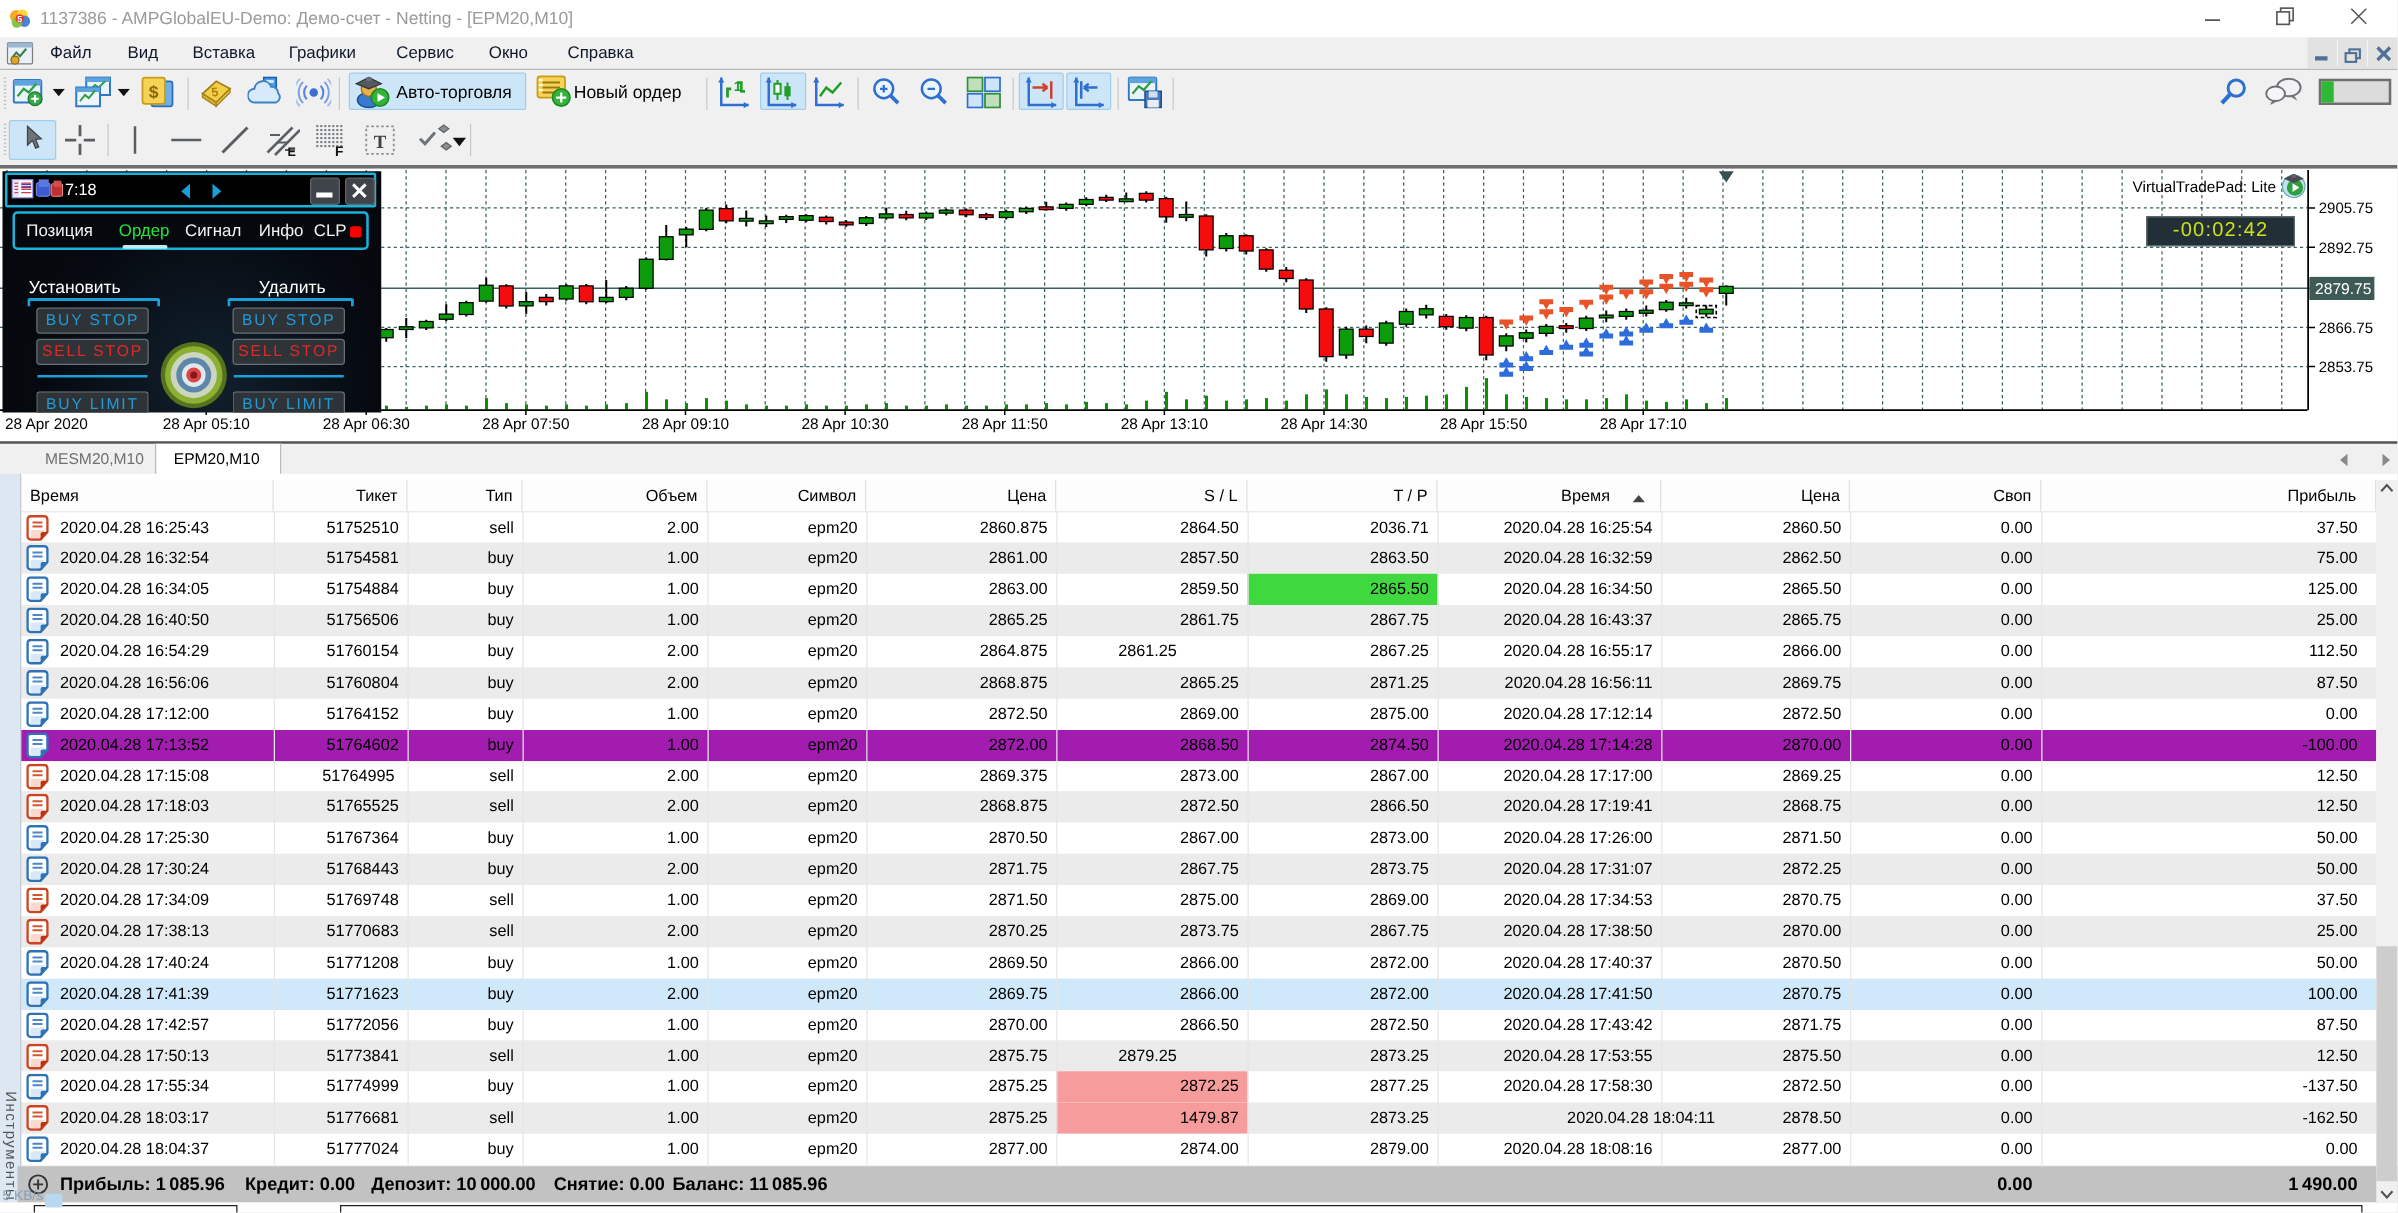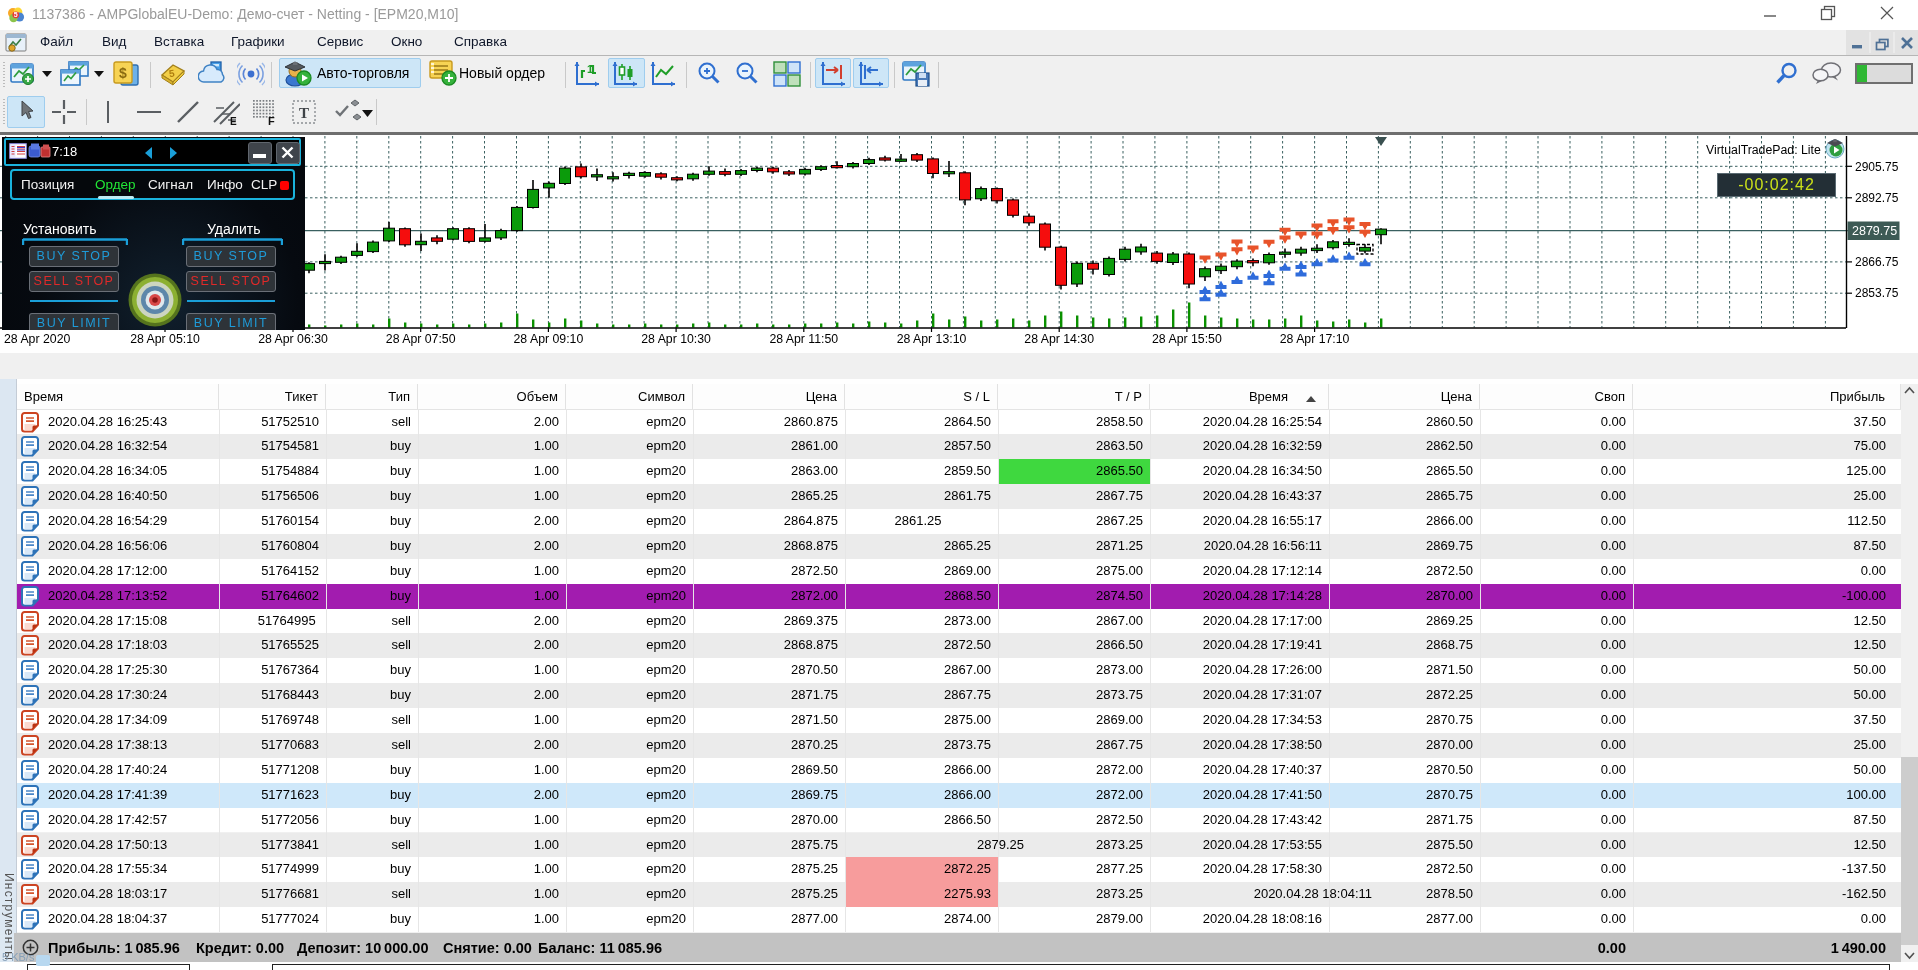--- a/index.html
+++ b/index.html
@@ -714,20 +714,29 @@
   <circle cx="27" cy="27" r="26.5" fill="#55731d"></circle>
   <circle cx="27" cy="27" r="23" fill="#8cb032"></circle>
   <circle cx="27" cy="27" r="18.5" fill="#ccd5c0"></circle>
   <circle cx="27" cy="27" r="14" fill="#5d87aa"></circle>
   <circle cx="27" cy="27" r="9.5" fill="#dfe8ec"></circle>
   <circle cx="27" cy="27" r="6" fill="#d84848"></circle>
   <circle cx="27" cy="27" r="2.8" fill="#8a1616"></circle>
  </svg>
 </div>
 
+<div class="tabstrip">
+ <span style="position:absolute;left:36px;top:5px;font-size:12.5px;color:#707070">MESM20,M10</span>
+ <div style="position:absolute;left:124px;top:0px;width:101px;height:26px;background:#fff;border-left:1px solid #bbb;border-right:1px solid #bbb"></div>
+ <span style="position:absolute;left:139px;top:5px;font-size:12.5px;color:#000">EPM20,M10</span>
+ <svg width="60" height="14" viewBox="0 0 60 14" style="position:absolute;left:1866px;top:6px">
+   <path d="M12 2 L6 7 L12 12 z" fill="#8a8a8a"></path>
+        <path d="M40 2 L46 7 L40 12 z" fill="#8a8a8a"></path>
+ </svg>
+</div>
 <div class="whitegap"></div>
 
 <div class="thead">
  <span style="position:absolute;left:2px;top:3px;font-size:13px;color:#000;font-weight:bold">×</span>
  <div class="c" style="left:14px;width:205.3px;border-right:1px solid #e2e2e2">
         <span style="position:absolute;left:10px;top:5px">Время</span>
       </div>
       <div class="c r" style="left:219.3px;width:106.69999999999999px;padding-right:7px;border-right:1px solid #e2e2e2"><span style="position:relative;top:5px">Тикет</span></div>
       <div class="c r" style="left:326px;width:92px;padding-right:7px;border-right:1px solid #e2e2e2"><span style="position:relative;top:5px">Тип</span></div>
       <div class="c r" style="left:418px;width:148px;padding-right:7px;border-right:1px solid #e2e2e2"><span style="position:relative;top:5px">Объем</span></div>
@@ -754,21 +763,21 @@
           <path d="M11.5 19.5 l5.5-6 h-4 a1.5 1.5 0 0 0 -1.5 1.5 z" fill="#bb3311"></path>
         </svg>
         <span style="position:absolute;left:34px;top:4px">2020.04.28 16:25:43</span>
       </div>
       <div class="c r" style="left:219.3px;width:106.69999999999999px;padding-right:7px;"><span style="position:relative;top:4px">51752510</span></div>
       <div class="c r" style="left:326px;width:92px;padding-right:7px;"><span style="position:relative;top:4px">sell</span></div>
       <div class="c r" style="left:418px;width:148px;padding-right:7px;"><span style="position:relative;top:4px">2.00</span></div>
       <div class="c r" style="left:566px;width:127px;padding-right:7px;"><span style="position:relative;top:4px">epm20</span></div>
       <div class="c r" style="left:693px;width:152px;padding-right:7px;"><span style="position:relative;top:4px">2860.875</span></div>
       <div class="c r" style="left:845px;width:153px;padding-right:7px;"><span style="position:relative;top:4px">2864.50</span></div>
-      <div class="c r" style="left:998px;width:152px;padding-right:7px;"><span style="position:relative;top:4px">2858.50</span></div>
+      <div class="c r" style="left:998px;width:152px;padding-right:7px;"><span style="position:relative;top:4px">2036.71</span></div>
       <div class="c r" style="left:1150px;width:179px;padding-right:7px;"><span style="position:relative;top:4px">2020.04.28 16:25:54</span></div>
       <div class="c r" style="left:1329px;width:151px;padding-right:7px;"><span style="position:relative;top:4px">2860.50</span></div>
       <div class="c r" style="left:1480px;width:153px;padding-right:7px;"><span style="position:relative;top:4px">0.00</span></div>
       <div class="c r" style="left:1633px;width:268px;padding-right:15px;"><span style="position:relative;top:4px">37.50</span></div>
     </div>
 <div class="row" style="top:434.4px;height:24.88px;background:#ebebeb">
       <div class="c" style="left:14px;width:205.3px">
         <svg width="18" height="21" viewBox="0 0 18 21" style="position:absolute;left:6.5px;top:2px">
           <path d="M3.5 1 h11 a2.5 2.5 0 0 1 2.5 2.5 v10 l-5.5 6 h-8 a2.5 2.5 0 0 1 -2.5 -2.5 v-13.5 a2.5 2.5 0 0 1 2.5 -2.5 z" fill="#ffffff" stroke="#2e73b8" stroke-width="2"></path>
           <path d="M3.5 12 h11 v1.5 l-4.5 5 h-6.5 z" fill="#d8e8f8"></path>
@@ -1127,21 +1136,21 @@
           <path d="M5 6 h8 M5 9.2 h8" stroke="#d4562e" stroke-width="1.7"></path>
           <path d="M11.5 19.5 l5.5-6 h-4 a1.5 1.5 0 0 0 -1.5 1.5 z" fill="#bb3311"></path>
         </svg>
         <span style="position:absolute;left:34px;top:4px">2020.04.28 17:50:13</span>
       </div>
       <div class="c r" style="left:219.3px;width:106.69999999999999px;padding-right:7px;"><span style="position:relative;top:4px">51773841</span></div>
       <div class="c r" style="left:326px;width:92px;padding-right:7px;"><span style="position:relative;top:4px">sell</span></div>
       <div class="c r" style="left:418px;width:148px;padding-right:7px;"><span style="position:relative;top:4px">1.00</span></div>
       <div class="c r" style="left:566px;width:127px;padding-right:7px;"><span style="position:relative;top:4px">epm20</span></div>
       <div class="c r" style="left:693px;width:152px;padding-right:7px;"><span style="position:relative;top:4px">2875.75</span></div>
-      <div class="c r" style="left:878px;width:153px;padding-right:7px;"><span style="position:relative;top:4px">2879.25</span></div>
+      <div class="c r" style="left:845px;width:153px;padding-right:7px;text-align:center;"><span style="position:relative;top:4px">2879.25</span></div>
       <div class="c r" style="left:998px;width:152px;padding-right:7px;"><span style="position:relative;top:4px">2873.25</span></div>
       <div class="c r" style="left:1150px;width:179px;padding-right:7px;"><span style="position:relative;top:4px">2020.04.28 17:53:55</span></div>
       <div class="c r" style="left:1329px;width:151px;padding-right:7px;"><span style="position:relative;top:4px">2875.50</span></div>
       <div class="c r" style="left:1480px;width:153px;padding-right:7px;"><span style="position:relative;top:4px">0.00</span></div>
       <div class="c r" style="left:1633px;width:268px;padding-right:15px;"><span style="position:relative;top:4px">12.50</span></div>
     </div>
 <div class="row" style="top:857.3px;height:24.88px;background:#ffffff">
       <div class="c" style="left:14px;width:205.3px">
         <svg width="18" height="21" viewBox="0 0 18 21" style="position:absolute;left:6.5px;top:2px">
           <path d="M3.5 1 h11 a2.5 2.5 0 0 1 2.5 2.5 v10 l-5.5 6 h-8 a2.5 2.5 0 0 1 -2.5 -2.5 v-13.5 a2.5 2.5 0 0 1 2.5 -2.5 z" fill="#ffffff" stroke="#2e73b8" stroke-width="2"></path>
@@ -1171,21 +1180,21 @@
           <path d="M5 6 h8 M5 9.2 h8" stroke="#d4562e" stroke-width="1.7"></path>
           <path d="M11.5 19.5 l5.5-6 h-4 a1.5 1.5 0 0 0 -1.5 1.5 z" fill="#bb3311"></path>
         </svg>
         <span style="position:absolute;left:34px;top:4px">2020.04.28 18:03:17</span>
       </div>
       <div class="c r" style="left:219.3px;width:106.69999999999999px;padding-right:7px;"><span style="position:relative;top:4px">51776681</span></div>
       <div class="c r" style="left:326px;width:92px;padding-right:7px;"><span style="position:relative;top:4px">sell</span></div>
       <div class="c r" style="left:418px;width:148px;padding-right:7px;"><span style="position:relative;top:4px">1.00</span></div>
       <div class="c r" style="left:566px;width:127px;padding-right:7px;"><span style="position:relative;top:4px">epm20</span></div>
       <div class="c r" style="left:693px;width:152px;padding-right:7px;"><span style="position:relative;top:4px">2875.25</span></div>
-      <div class="c r" style="left:845px;width:153px;padding-right:7px;background:#f79c9c;"><span style="position:relative;top:4px">2275.93</span></div>
+      <div class="c r" style="left:845px;width:153px;padding-right:7px;background:#f79c9c;"><span style="position:relative;top:4px">1479.87</span></div>
       <div class="c r" style="left:998px;width:152px;padding-right:7px;"><span style="position:relative;top:4px">2873.25</span></div>
       <div class="c r" style="left:1200px;width:179px;padding-right:7px;"><span style="position:relative;top:4px">2020.04.28 18:04:11</span></div>
       <div class="c r" style="left:1329px;width:151px;padding-right:7px;"><span style="position:relative;top:4px">2878.50</span></div>
       <div class="c r" style="left:1480px;width:153px;padding-right:7px;"><span style="position:relative;top:4px">0.00</span></div>
       <div class="c r" style="left:1633px;width:268px;padding-right:15px;"><span style="position:relative;top:4px">-162.50</span></div>
     </div>
 <div class="row" style="top:907.1px;height:24.88px;background:#ffffff">
       <div class="c" style="left:14px;width:205.3px">
         <svg width="18" height="21" viewBox="0 0 18 21" style="position:absolute;left:6.5px;top:2px">
           <path d="M3.5 1 h11 a2.5 2.5 0 0 1 2.5 2.5 v10 l-5.5 6 h-8 a2.5 2.5 0 0 1 -2.5 -2.5 v-13.5 a2.5 2.5 0 0 1 2.5 -2.5 z" fill="#ffffff" stroke="#2e73b8" stroke-width="2"></path>

